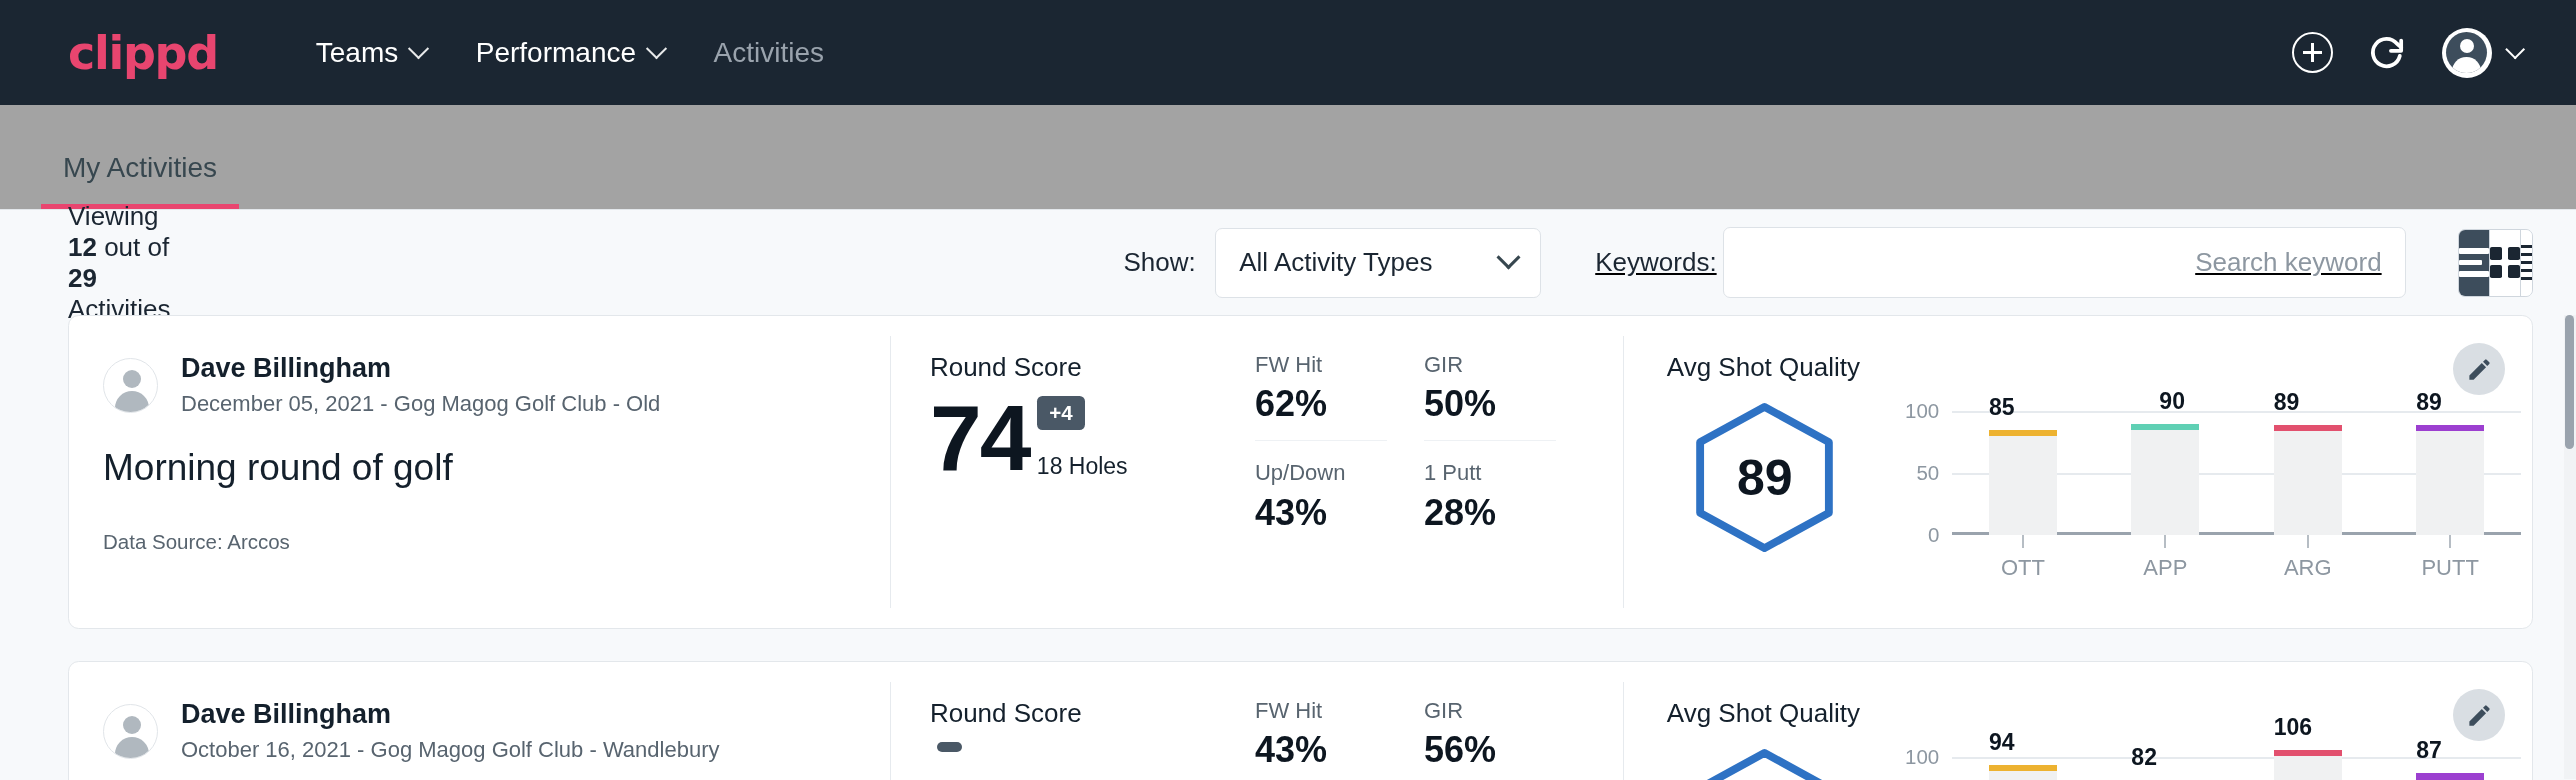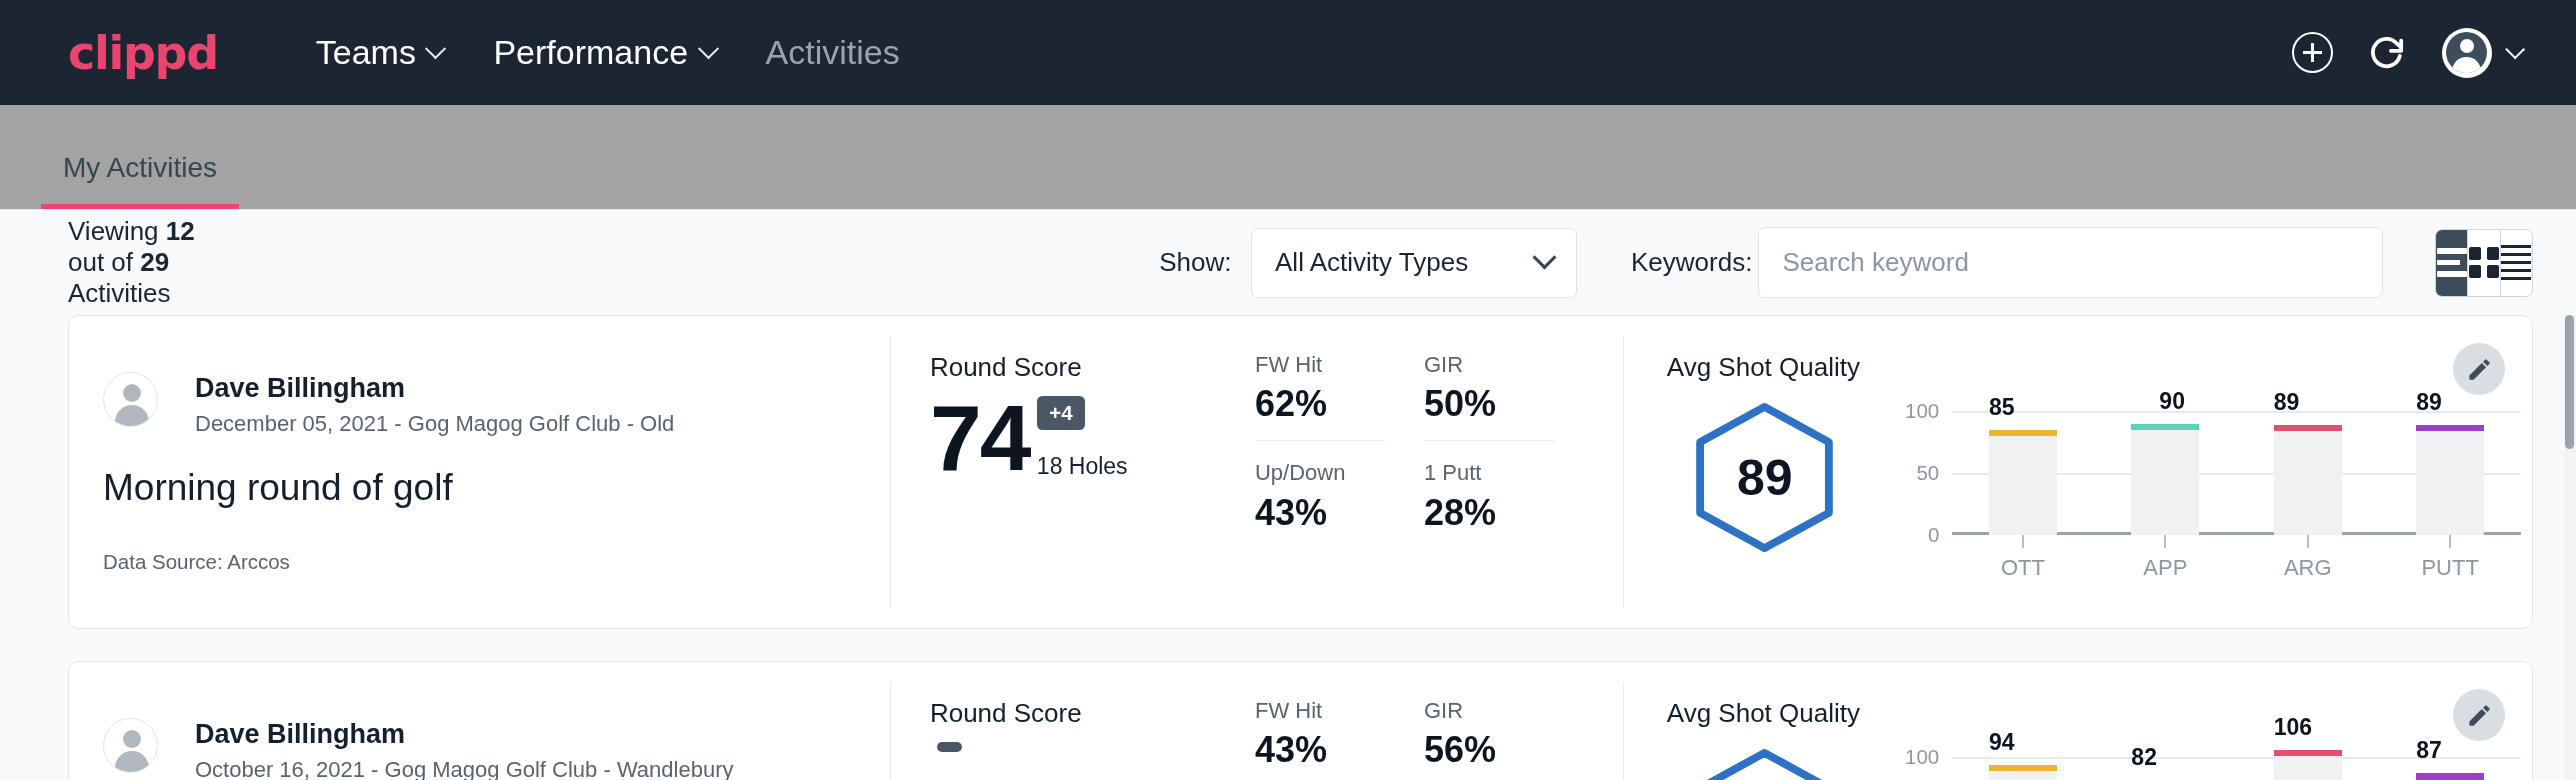--- a/index.html
+++ b/index.html
@@ -23,21 +23,21 @@
     font-size: 46px;
     font-weight: 700;
     color: #e8456f;
     letter-spacing: -1.3px;
     margin-right: 98px;
     font-family: "DejaVu Sans", sans-serif;
   }
   .nav-items { display: flex; align-items: center; gap: 50px; }
   .nav-item {
     color: #ffffff;
-    font-size: 34px;
+    font-size: 28px;
     display: flex;
     align-items: center;
     gap: 12.5px;
     cursor: pointer;
     white-space: nowrap;
   }
   .nav-item.muted { color: #9aa3ad; }
   .chev {
     width: 15px; height: 15px;
     border-right: 2.7px solid currentColor;
@@ -123,30 +123,31 @@
     font-size: 26px; color: #1b2632;
     cursor: pointer;
     position: relative;
   }
   .select .sel-chev {
     margin-left: auto;
     width: 17px; height: 17px;
     border-right: 3.6px solid #37474f; border-bottom: 3.6px solid #37474f;
     transform: rotate(45deg) translate(-3.6px,-3.6px);
   }
-  .kw-wrap { display:flex; align-items:center; gap: 6px; margin-left: 54px; }
+  .kw-wrap { display:flex; align-items:center; gap: 6px; margin-left: 54px; text-decoration: underline; }
   .search-input {
-    width: 625px; height: 71px;
+    width: 683px; height: 71px;
     background: #ffffff;
     border: 0.9px solid #dde2e7;
     border-radius: 7.1px;
     padding: 0 23px;
     font-size: 26px;
     color: #1b2632;
     font-family: "Liberation Sans", sans-serif;
+    text-align: right;
   }
   .search-input::placeholder { color: #8d97a1; }
   .viewtoggle {
     margin-left: 52px;
     display: flex;
     border: 0.9px solid #cfd6dd;
     border-radius: 7.1px;
     overflow: hidden;
     height: 68px;
   }
@@ -179,21 +180,21 @@
     border: 0.9px solid #e3e7eb;
     border-radius: 10.7px;
     height: 314px;
     display: flex;
     align-items: stretch;
     position: relative;
     margin-bottom: 32px;
   }
   .card-col { padding: 36px 0; }
   .col-info { width: 821px; padding-left: 34px; padding-right: 18px; }
-  .idrow { display: flex; gap: 37px; margin-top: 20px; }
+  .idrow { display: flex; align-items: center; gap: 23px; }
   .avatar {
     width: 55px; height: 55px; border-radius: 50%;
     background: #ffffff; border: 1.8px solid #e1e5e9;
     position: relative; overflow: hidden; flex: none;
   }
   .avatar::before {
     content:""; position:absolute; width:18px; height:18px; border-radius:50%;
     background:#b0b8bf; left:19px; top:10.7px;
   }
   .avatar::after {

